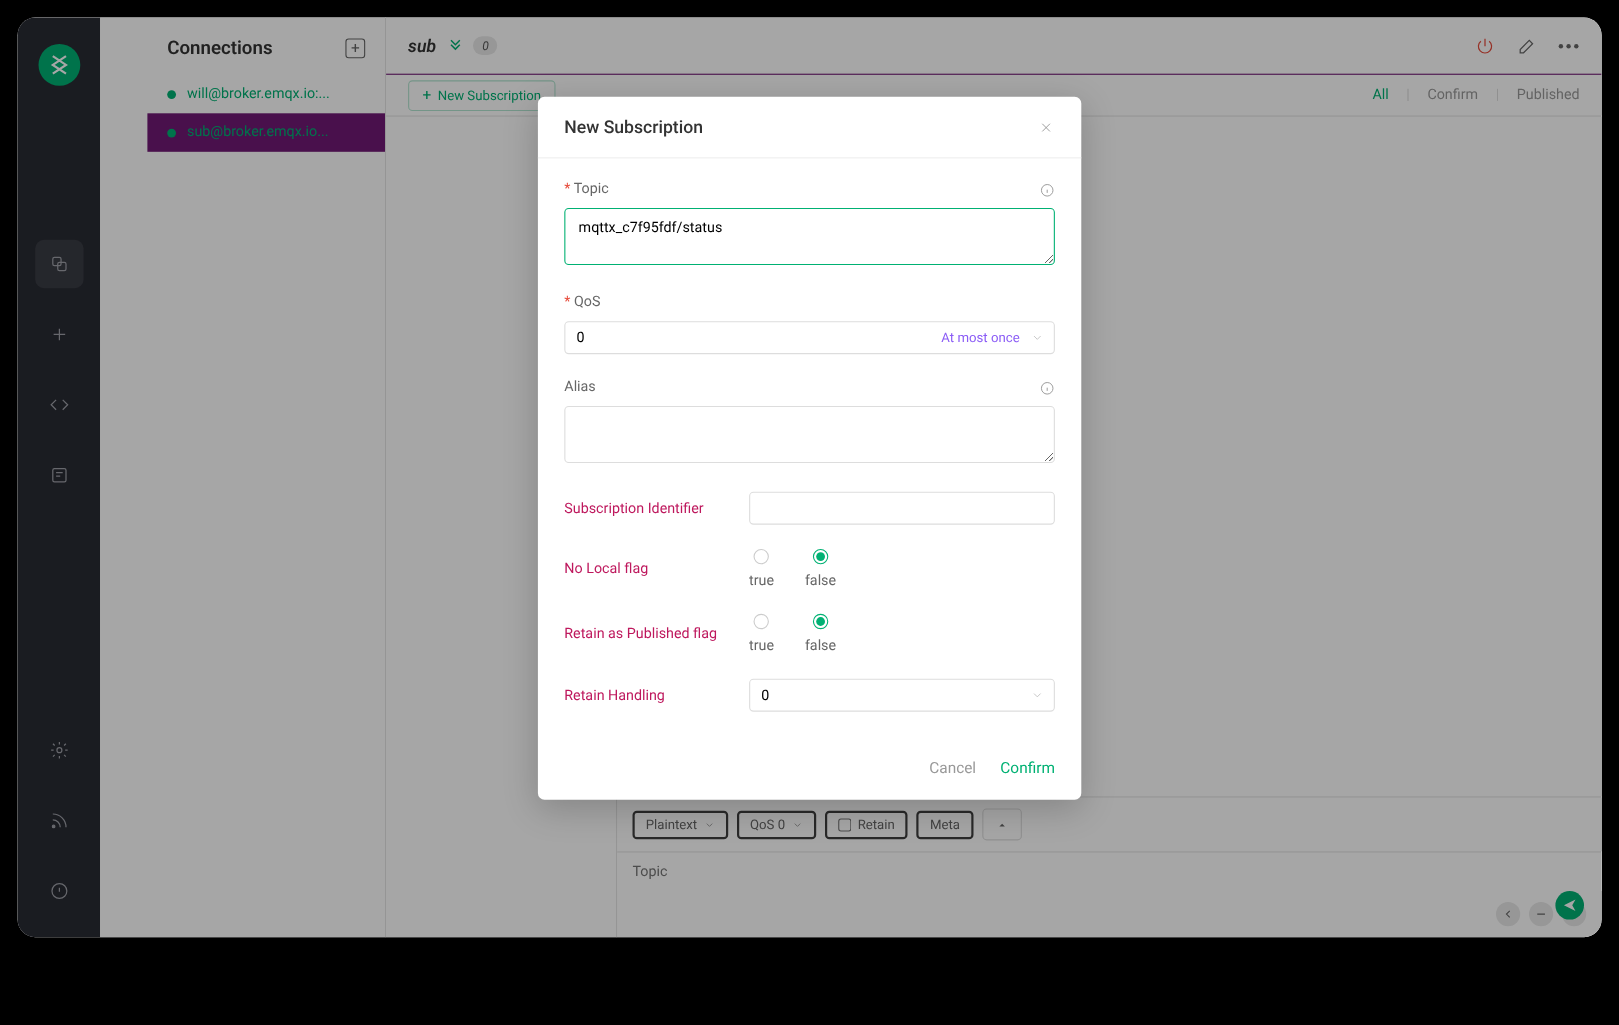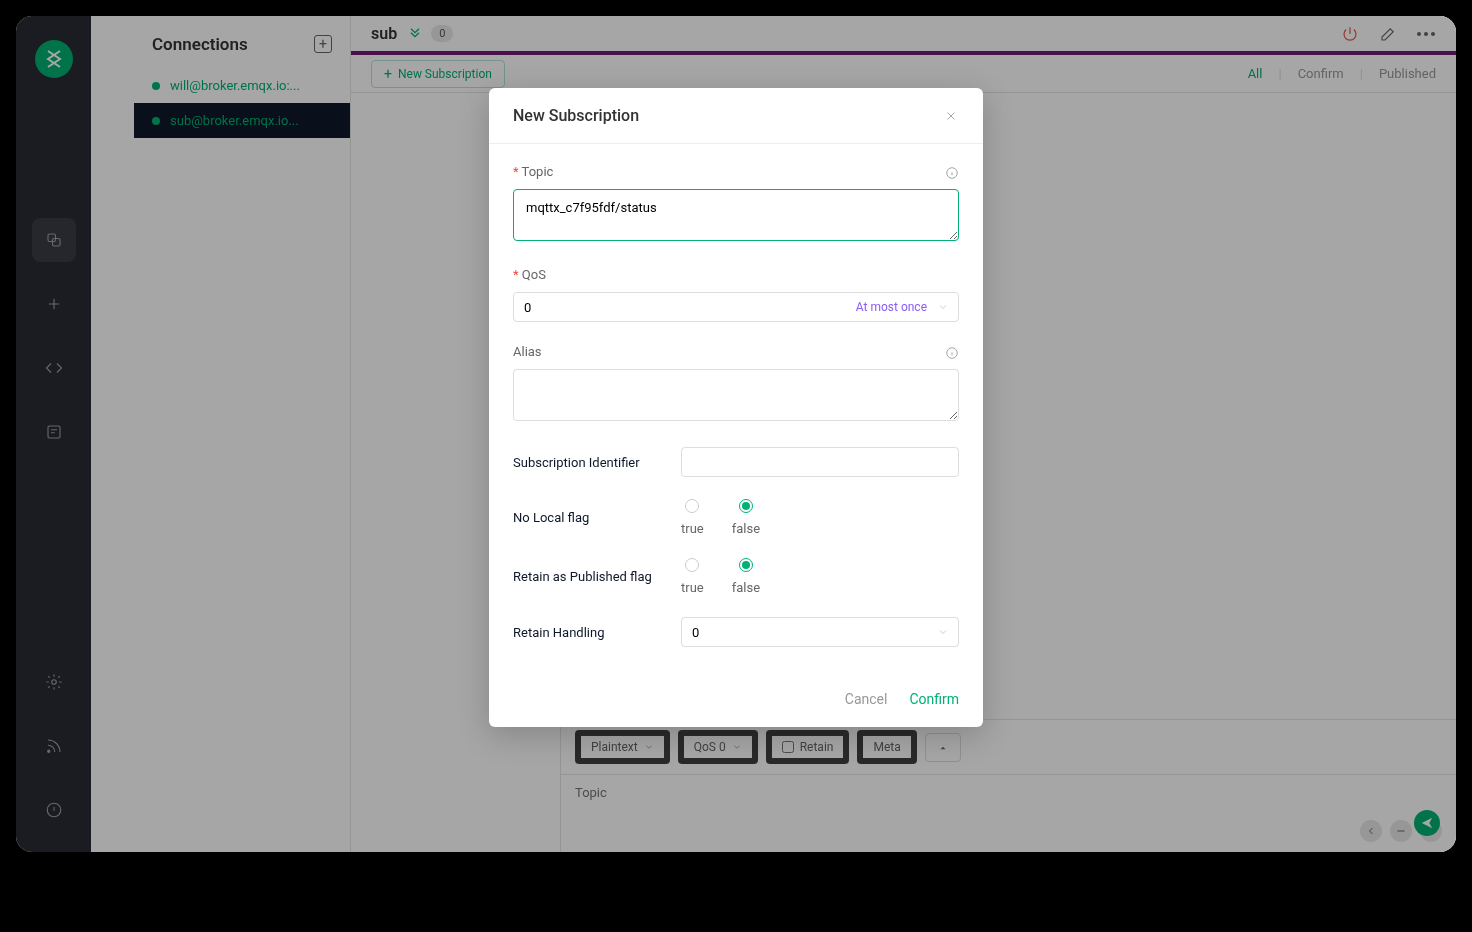--- a/index.html
+++ b/index.html
@@ -11,25 +11,25 @@
 .nav-item { width: 44px; height: 44px; display: flex; align-items: center; justify-content: center; border-radius: 8px; margin-bottom: 20px; cursor: pointer; }
 .nav-item.active { background: #3a3c44; }
 .nav-item svg { width: 18px; height: 18px; stroke: #9ea0a8; fill: none; stroke-width: 1.5; }
 .nav-spacer { flex: 1; }
 .conn-panel { width: 260px; background: #fff; border-right: 1px solid #e5e5e5; padding-left: 43px; }
 .conn-header { display: flex; align-items: center; justify-content: space-between; padding: 18px 18px 14px 18px; }
 .conn-header h2 { font-size: 17px; font-weight: 600; color: #333; }
 .add-box { width: 18px; height: 18px; border: 1.5px solid #666; border-radius: 3px; display: flex; align-items: center; justify-content: center; cursor: pointer; }
 .add-box::before { content: "+"; font-size: 14px; color: #666; line-height: 1; }
 .conn-item { display: flex; align-items: center; padding: 10px 18px; cursor: pointer; font-size: 13px; text-align: center; }
-.conn-item.selected { background: #0f172a; }
+.conn-item.selected { background: #701a75; }
 .conn-dot { width: 8px; height: 8px; border-radius: 50%; background: #00b173; margin-right: 10px; flex-shrink: 0; }
 .conn-name { color: #00b173; overflow: hidden; text-overflow: ellipsis; white-space: nowrap; }
 .main-area { flex: 1; display: flex; flex-direction: column; background: #fff; position: relative; }
-.main-header { height: 39px; display: flex; align-items: center; padding: 0 20px; border-bottom: 4px solid #701a75; }
+.main-header { height: 52px; display: flex; align-items: center; padding: 0 20px; border-bottom: 1px solid #701a75; font-style: italic; }
 .conn-title { font-size: 16px; font-weight: 600; color: #333; margin-right: 10px; }
 .chev-down svg { width: 16px; height: 16px; stroke: #00b173; fill: none; stroke-width: 2; }
 .badge { background: #e8e8e8; color: #555; font-size: 11px; padding: 2px 8px; border-radius: 10px; margin-left: 8px; }
 .header-spacer { flex: 1; }
 .header-icon { width: 20px; height: 20px; margin-left: 18px; cursor: pointer; display: flex; align-items: center; justify-content: center; }
 .header-icon svg { width: 18px; height: 18px; fill: none; stroke-width: 1.5; }
 .power svg { stroke: #e74c3c; }
 .edit svg { stroke: #666; }
 .more { display: flex; gap: 3px; }
 .more span { width: 4px; height: 4px; border-radius: 50%; background: #666; }
@@ -39,21 +39,21 @@
 .filter-tabs { display: flex; gap: 16px; font-size: 13px; color: #999; }
 .filter-tabs span { cursor: pointer; }
 .filter-tabs .active { color: #00b173; }
 .filter-tabs .sep { color: #ddd; cursor: default; }
 .content-area { flex: 1; display: flex; }
 .sub-list { width: 210px; border-right: 1px solid #e5e5e5; }
 .msg-area { flex: 1; display: flex; flex-direction: column; }
 .msg-content { flex: 1; }
 .msg-footer { border-top: 1px solid #e5e5e5; }
 .footer-row1 { display: flex; align-items: center; gap: 8px; padding: 10px 14px; }
-.chip { display: flex; align-items: center; gap: 6px; padding: 4px 10px; border: 6px solid #404040; border-radius: 4px; font-size: 12px; color: #666; cursor: pointer; background: #fff; }
+.chip { display: flex; align-items: center; gap: 6px; padding: 4px 10px; border: 2px solid #404040; border-radius: 4px; font-size: 12px; color: #666; cursor: pointer; background: #fff; }
 .chip svg { width: 10px; height: 10px; stroke: #999; fill: none; stroke-width: 2; }
 .chip input[type=checkbox] { width: 12px; height: 12px; }
 .collapse-btn { padding: 4px 12px; border: 1px solid #ddd; border-radius: 4px; cursor: pointer; background: #fff; }
 .collapse-btn svg { width: 10px; height: 10px; fill: #666; }
 .topic-input { width: 100%; padding: 10px 14px; border: none; border-top: 1px solid #e5e5e5; font-size: 13px; outline: none; }
 .footer-actions { display: flex; justify-content: flex-end; align-items: center; gap: 8px; padding: 10px 14px; }
 .action-circle { width: 22px; height: 22px; border-radius: 50%; background: #e8e8e8; display: flex; align-items: center; justify-content: center; cursor: pointer; }
 .action-circle svg { width: 12px; height: 12px; stroke: #666; fill: none; stroke-width: 2; }
 .send-btn { width: 26px; height: 26px; border-radius: 50%; background: #00b173; display: flex; align-items: center; justify-content: center; cursor: pointer; position: absolute; right: 16px; bottom: 16px; }
 .send-btn svg { width: 14px; height: 14px; fill: #fff; }
@@ -79,21 +79,21 @@
 .form-input { width: 100%; height: 30px; padding: 0 10px; border: 1px solid #ddd; border-radius: 4px; font-size: 13px; outline: none; }
 .select-wrap { position: relative; }
 .select-wrap input { padding-right: 30px; }
 .select-wrap .select-meta { position: absolute; right: 32px; top: 50%; transform: translateY(-50%); font-size: 12px; color: #8b5cf6; pointer-events: none; }
 .select-wrap svg, .color-refresh svg { position: absolute; right: 10px; top: 50%; transform: translateY(-50%); width: 12px; height: 12px; stroke: #bbb; fill: none; stroke-width: 1.5; }
 .color-wrap { position: relative; }
 .color-refresh { position: absolute; right: 10px; top: 50%; transform: translateY(-50%); cursor: pointer; width: 14px; height: 14px; }
 .color-refresh svg { position: static; transform: none; stroke: #00b173; width: 14px; height: 14px; }
 .alias-textarea { width: 100%; min-height: 46px; padding: 10px 12px; border: 1px solid #ddd; border-radius: 4px; font-size: 13px; resize: vertical; outline: none; }
 .inline-row { display: flex; align-items: center; margin-bottom: 22px; }
-.inline-label { width: 168px; font-size: 13px; color: #0f172a; }
+.inline-label { width: 168px; font-size: 13px; color: #be185d; }
 .inline-control { flex: 1; }
 .radio-group { display: flex; gap: 28px; }
 .radio-item { display: flex; align-items: center; gap: 8px; font-size: 13px; color: #666; cursor: pointer; flex-direction: column; }
 .radio-circle { width: 14px; height: 14px; border: 1px solid #ccc; border-radius: 50%; display: flex; align-items: center; justify-content: center; }
 .radio-circle.checked { border-color: #00b173; }
 .radio-circle.checked::after { content: ""; width: 8px; height: 8px; background: #00b173; border-radius: 50%; }
 .modal-footer { display: flex; justify-content: flex-end; gap: 22px; padding: 14px 24px 20px; }
 .btn-cancel { background: none; border: none; color: #999; font-size: 14px; cursor: pointer; }
 .btn-confirm { background: none; border: none; color: #00b173; font-size: 14px; cursor: pointer; text-align: right; }
 </style>

